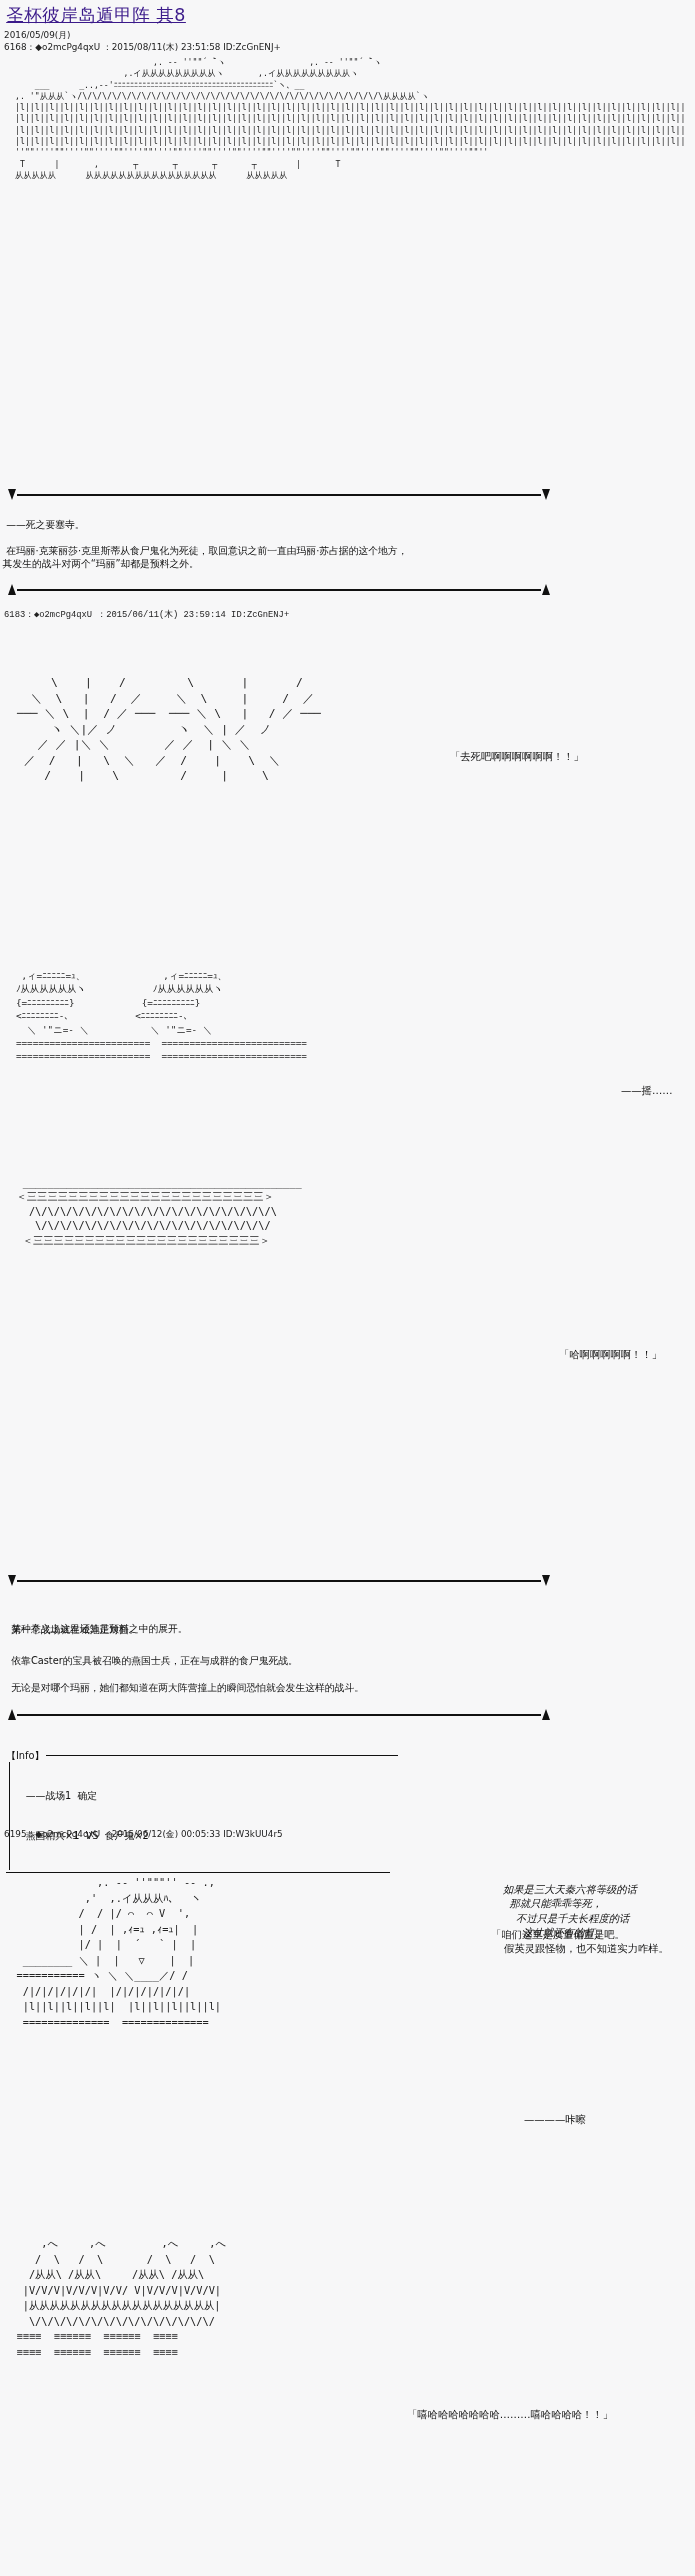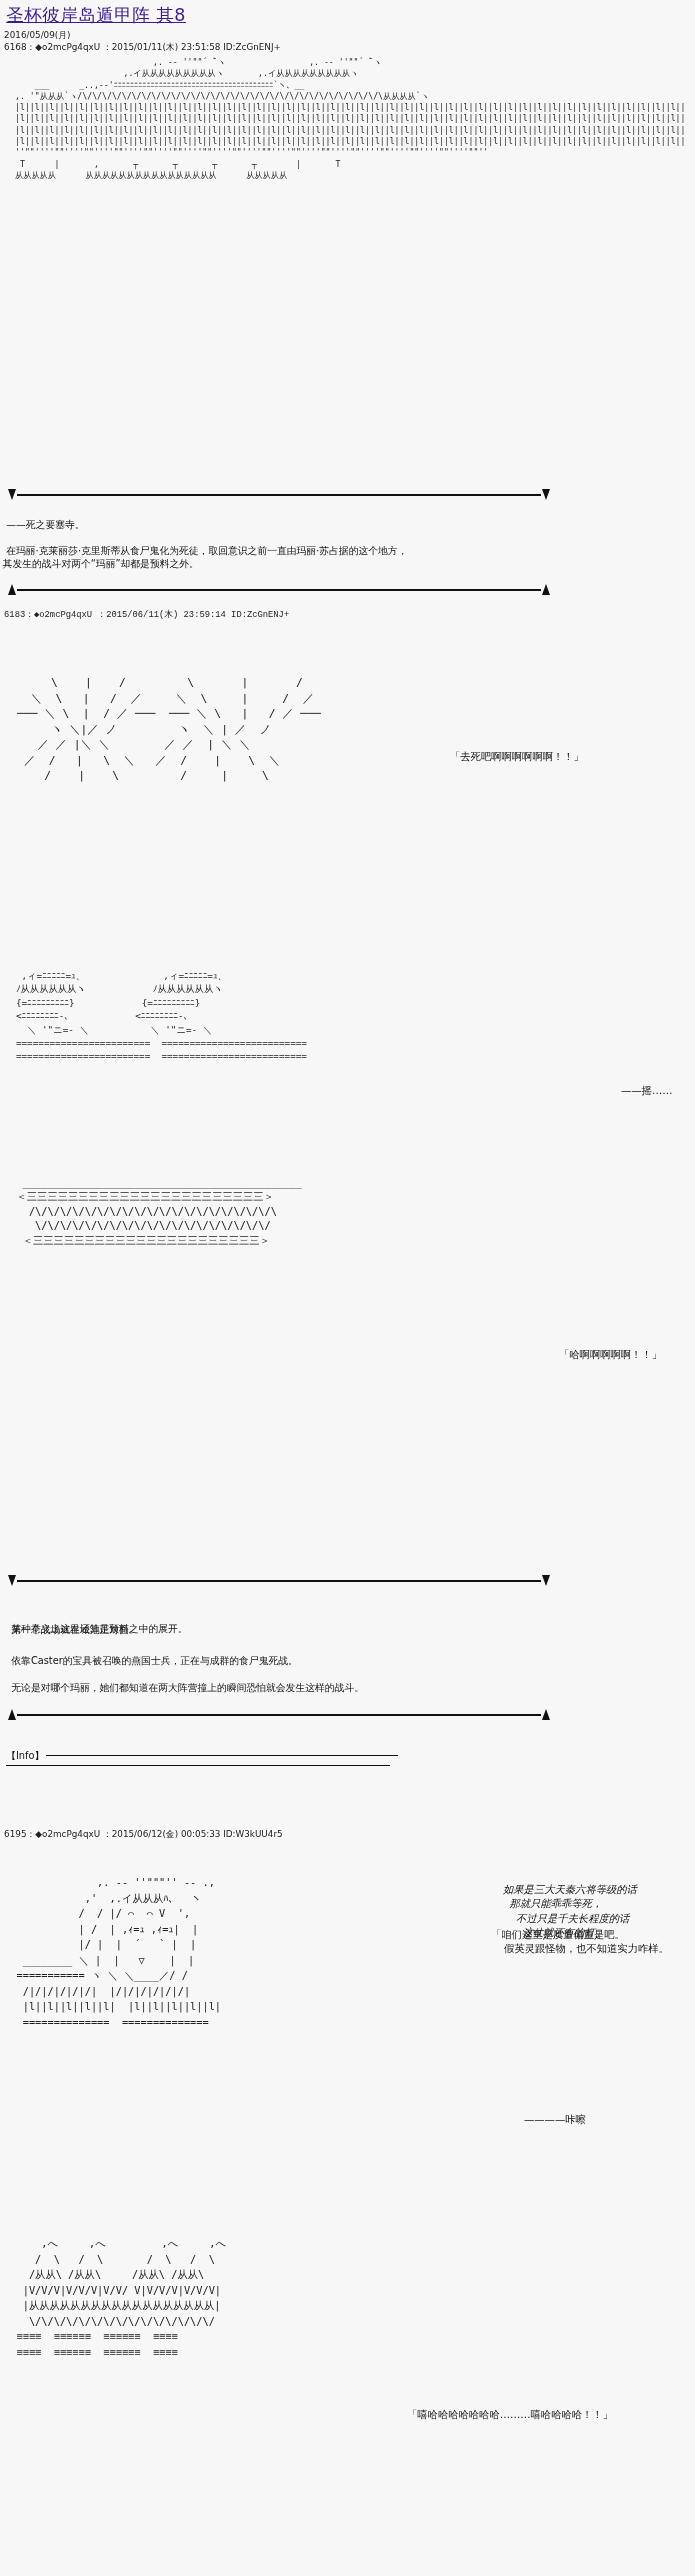--- a/index.html
+++ b/index.html
@@ -32,21 +32,21 @@
   }
   .dlg { font-size:10.3px; line-height:14.4px; white-space:pre; color:#111; }
   .art-box { overflow:hidden; }
 </style>
 </head>
 <body>
 
 <div class="abs title">圣杯彼岸岛遁甲阵 其8</div>
 <div class="abs meta" style="top:30px;">2016/05/09(月)</div>
 
-<div class="abs meta" style="top:42px;">6168：◆o2mcPg4qxU ：2015/01/11(木) 23:51:58 ID:ZcGnENJ+</div>
+<div class="abs meta" style="top:42px;">6168：◆o2mcPg4qxU ：2015/08/11(木) 23:51:58 ID:ZcGnENJ+</div>
 
 <div class="abs aa art-box" style="left:5.2px; top:57px; width:680px; height:402px; font-size:8.2px; line-height:11.3px;">                              ,. -‐ ''""´ ̄`ヽ                 ,. -‐ ''""´ ̄`ヽ
                         ,.イ从从从从从从从从从ヽ       ,.イ从从从从从从从从从ヽ
       ___      _..,-‐'ﾆﾆﾆﾆﾆﾆﾆﾆﾆﾆﾆﾆﾆﾆﾆﾆﾆﾆﾆﾆﾆﾆﾆﾆﾆﾆﾆﾆﾆﾆﾆﾆﾆﾆﾆﾆﾆﾆﾆ`ヽ、__
   ,. '"从从从`ヽ/\/\/\/\/\/\/\/\/\/\/\/\/\/\/\/\/\/\/\/\/\/\/\/\/\/\/\/\/\/\/\从从从从`ヽ
   |l||l||l||l||l||l||l||l||l||l||l||l||l||l||l||l||l||l||l||l||l||l||l||l||l||l||l||l||l||l||l||l||l||l||l||l||l||l||l||l||l||l||l||l||l||l|
   |l||l||l||l||l||l||l||l||l||l||l||l||l||l||l||l||l||l||l||l||l||l||l||l||l||l||l||l||l||l||l||l||l||l||l||l||l||l||l||l||l||l||l||l||l||l|
   |l||l||l||l||l||l||l||l||l||l||l||l||l||l||l||l||l||l||l||l||l||l||l||l||l||l||l||l||l||l||l||l||l||l||l||l||l||l||l||l||l||l||l||l||l||l|
   |l||l||l||l||l||l||l||l||l||l||l||l||l||l||l||l||l||l||l||l||l||l||l||l||l||l||l||l||l||l||l||l||l||l||l||l||l||l||l||l||l||l||l||l||l||l|
   ''""''''""''''""''''""''''""''''""''''""''''""''''""''''""''''""''''""''''""''''""''''""''''""''
@@ -111,20 +111,24 @@
   <div class="tri up l"></div>
   <div class="line"></div>
   <div class="tri up r"></div>
 </div>
 
 <div class="abs info" style="top:1749px;">
   <div class="info-head">
     <span>【Info】</span>
     <span class="bar"></span>
   </div>
+  <div class="info-body">
+    <div>——战场1  确定</div>
+    <div>燕国精兵×1  VS  食尸鬼×2</div>
+  </div>
   <div class="info-foot"></div>
 </div>
 
 <div class="abs meta" style="top:1829px;">6195：◆o2mcPg4qxU ：2015/06/12(金) 00:05:33 ID:W3kUU4r5</div>
 
 <div class="abs aa art-box" style="left:10.3px; top:1875px; width:443px; height:299px; font-size:10.3px; line-height:15.5px;">              ,. -‐ ''"""'' ‐- .,
             ,'  ,.イ从从从ﾊ、  ヽ
            /  / |/ ⌒  ⌒ V  ',
            | /  | ,ｨ=ｭ ,ｨ=ｭ|  |
            |/ |  |  ´   ` |  |

